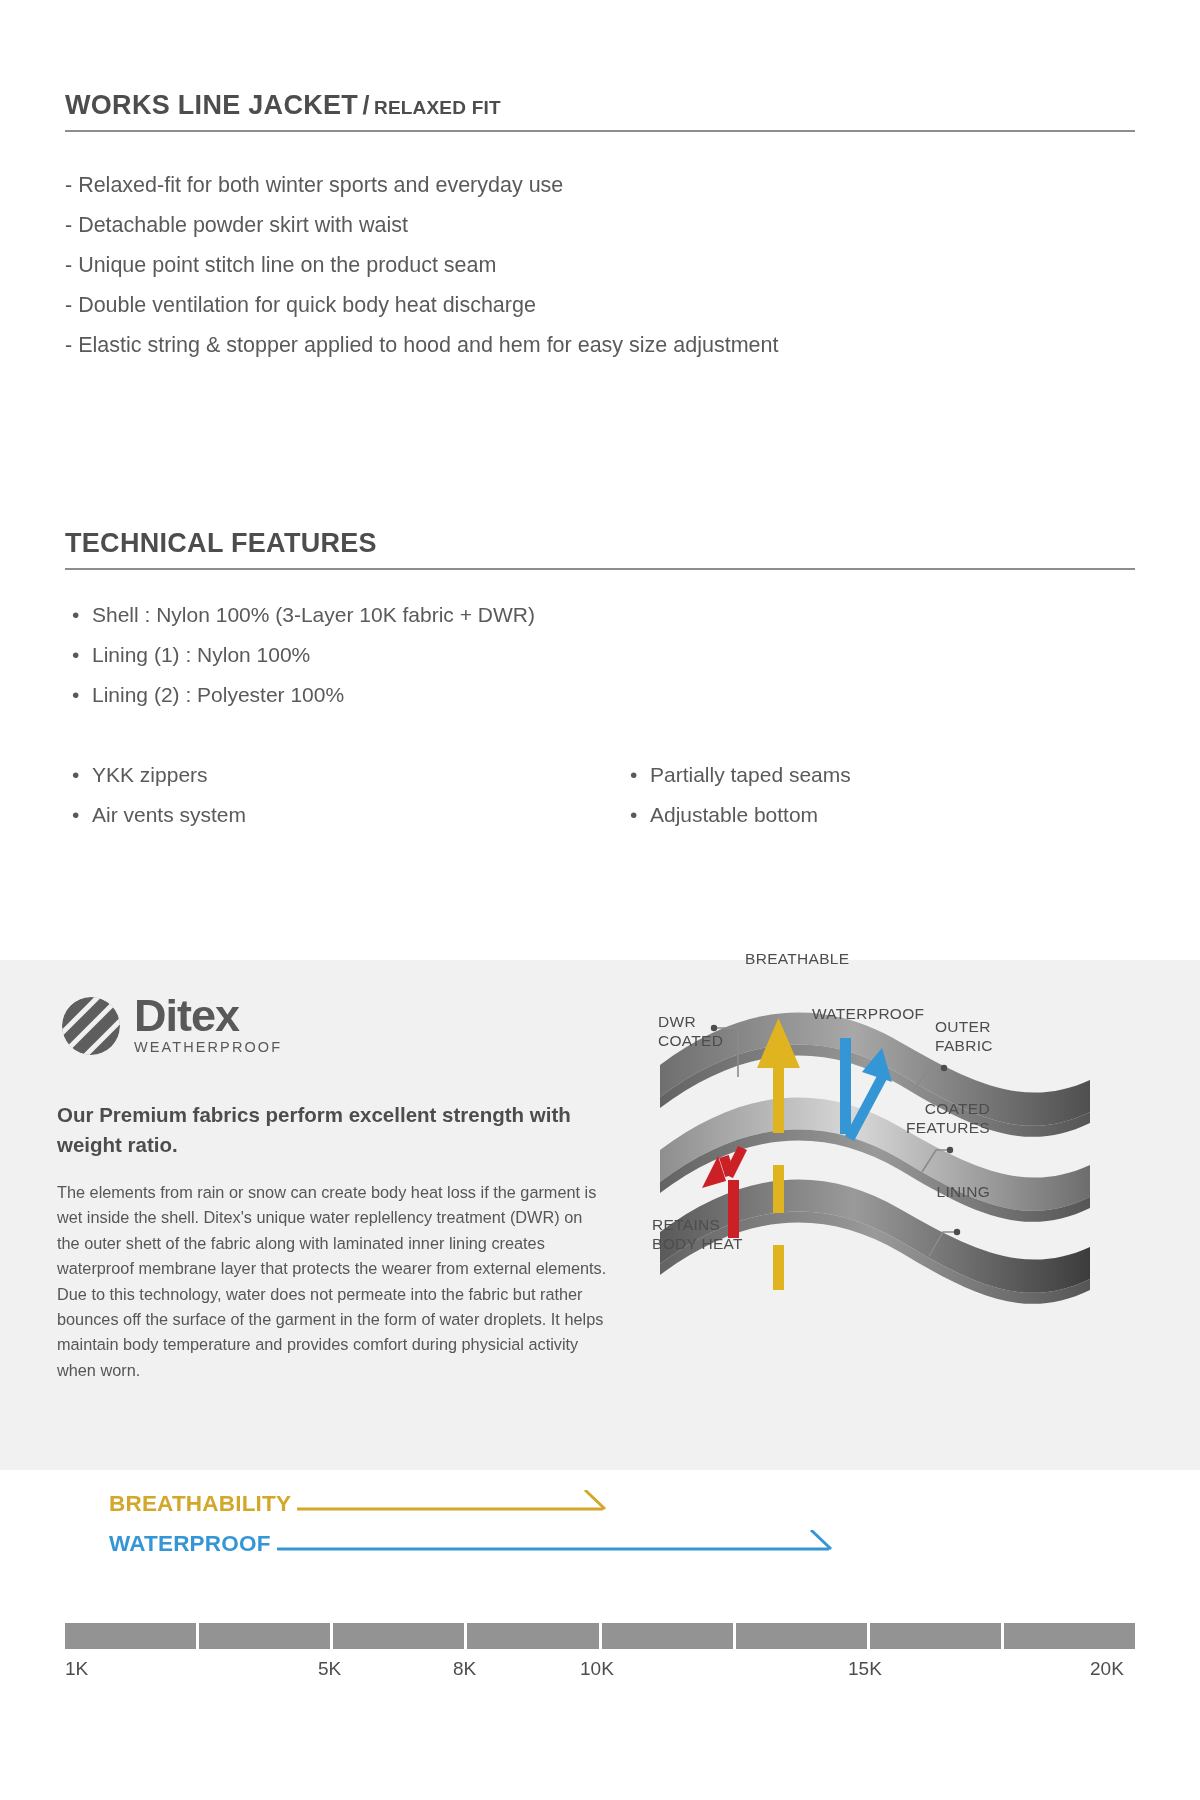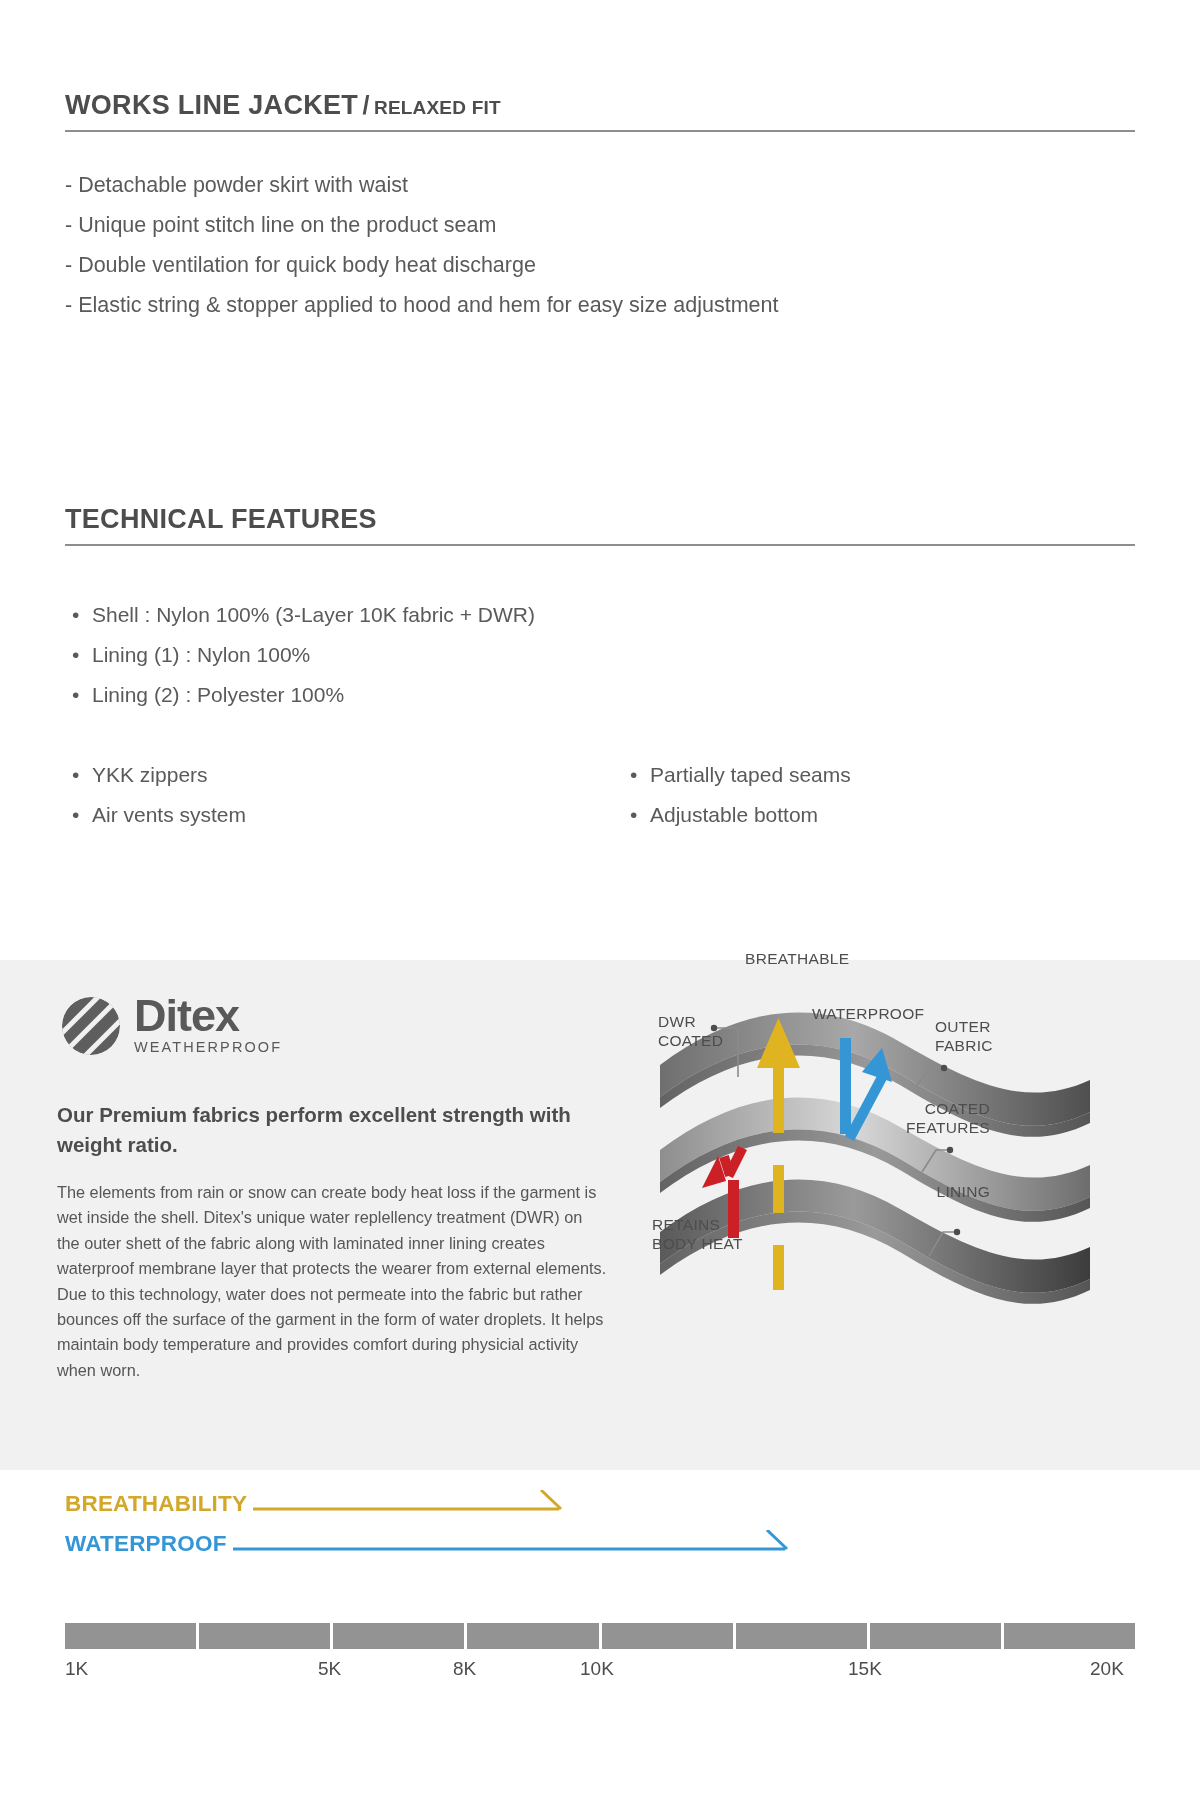--- a/index.html
+++ b/index.html
@@ -88,21 +88,21 @@
   
   .diagram { position: absolute; left: 630px; top: 0; width: 570px; height: 510px; text-decoration: underline; }
   .dg-label {
     position: absolute;
     font-size: 15.5px; color: #4d4d4d; letter-spacing: .3px;
     line-height: 19px; white-space: nowrap;
   }
 
   
   .scale-block { position: absolute; left: 0; top: 1490px; width: 1200px; }
-  .scale-row { position: absolute; display: flex; align-items: center; }
+  .scale-row { position: absolute; display: flex; align-items: center; margin-left: 44px; }
   .scale-name {
     font-size: 22.5px; font-weight: bold; letter-spacing: .2px; white-space: nowrap;
   }
   .bar-track {
     position: absolute; left: 65px; top: 133px;
     width: 1070px; height: 26px;
     display: flex; gap: 3px;
   }
   .bar-seg { flex: 1; background: #939393; }
   .tick {
@@ -115,27 +115,28 @@
 
 <div class="page">
 
   <div class="sec-head" style="top:90px;">
     <span class="sec-title">WORKS LINE JACKET</span>
     <span class="slash">/</span>
     <span class="sec-sub">RELAXED FIT</span>
   </div>
 
   <ul class="dash-list" style="top:165px;">
+    <li>- Relaxed-fit for both winter sports and everyday use</li>
     <li>- Detachable powder skirt with waist</li>
     <li>- Unique point stitch line on the product seam</li>
     <li>- Double ventilation for quick body heat discharge</li>
     <li>- Elastic string &amp; stopper applied to hood and hem for easy size adjustment</li>
   </ul>
 
-  <div class="sec-head" style="top:504px;">
+  <div class="sec-head" style="top:528px;">
     <span class="sec-title">TECHNICAL FEATURES</span>
   </div>
 
   <ul class="dot-list" style="left:72px; top:595px;">
     <li>Shell : Nylon 100% (3-Layer 10K fabric + DWR)</li>
     <li>Lining (1) : Nylon 100%</li>
     <li>Lining (2) : Polyester 100%</li>
   </ul>
 
   <ul class="dot-list" style="left:72px; top:755px;">

